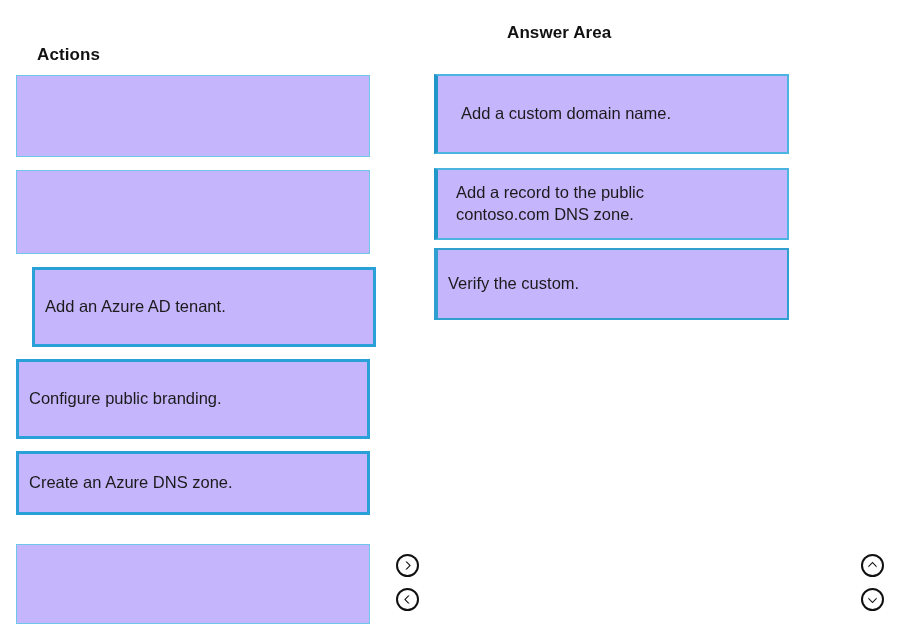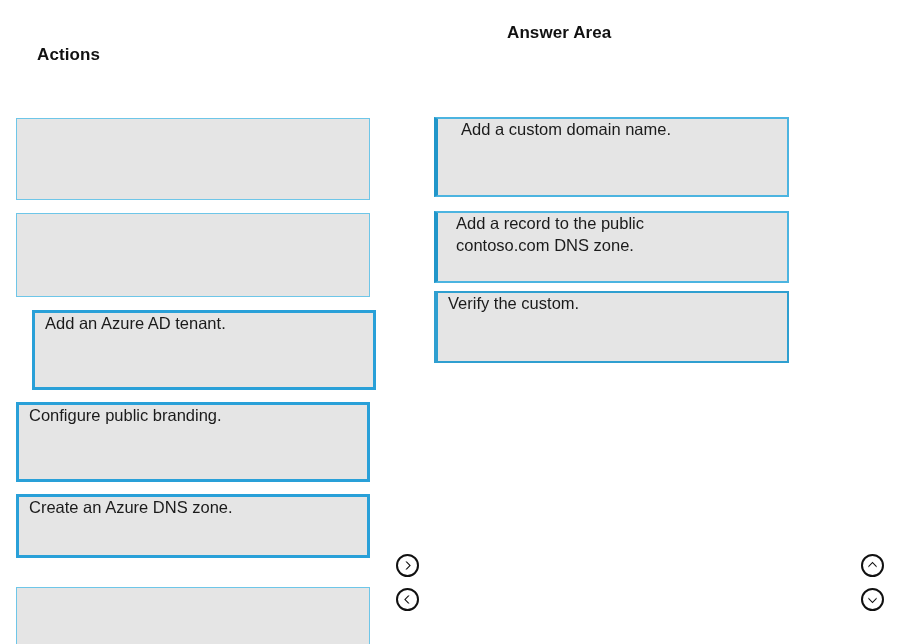--- a/index.html
+++ b/index.html
@@ -31,25 +31,24 @@
     color: #111111;
     letter-spacing: 0.1px;
     white-space: nowrap;
   }
   #hdr-actions { left: 37px; top: 17px; margin-top: 28px; }
   #hdr-answer  { left: 507px; top: 23px; }
 
   
   .box {
     position: absolute;
-    background: #e5e5e5;
+    background: #c4b5fd;
     box-sizing: border-box;
     display: flex;
-    align-items: flex-start;
-    margin-top: 43px;
+    align-items: center;
   }
   .box .box-text {
     font-size: 16.5px;
     line-height: 1.32;
     color: #1b1b1b;
     padding: 0 10px;
     white-space: pre-line;
   }
 
   

